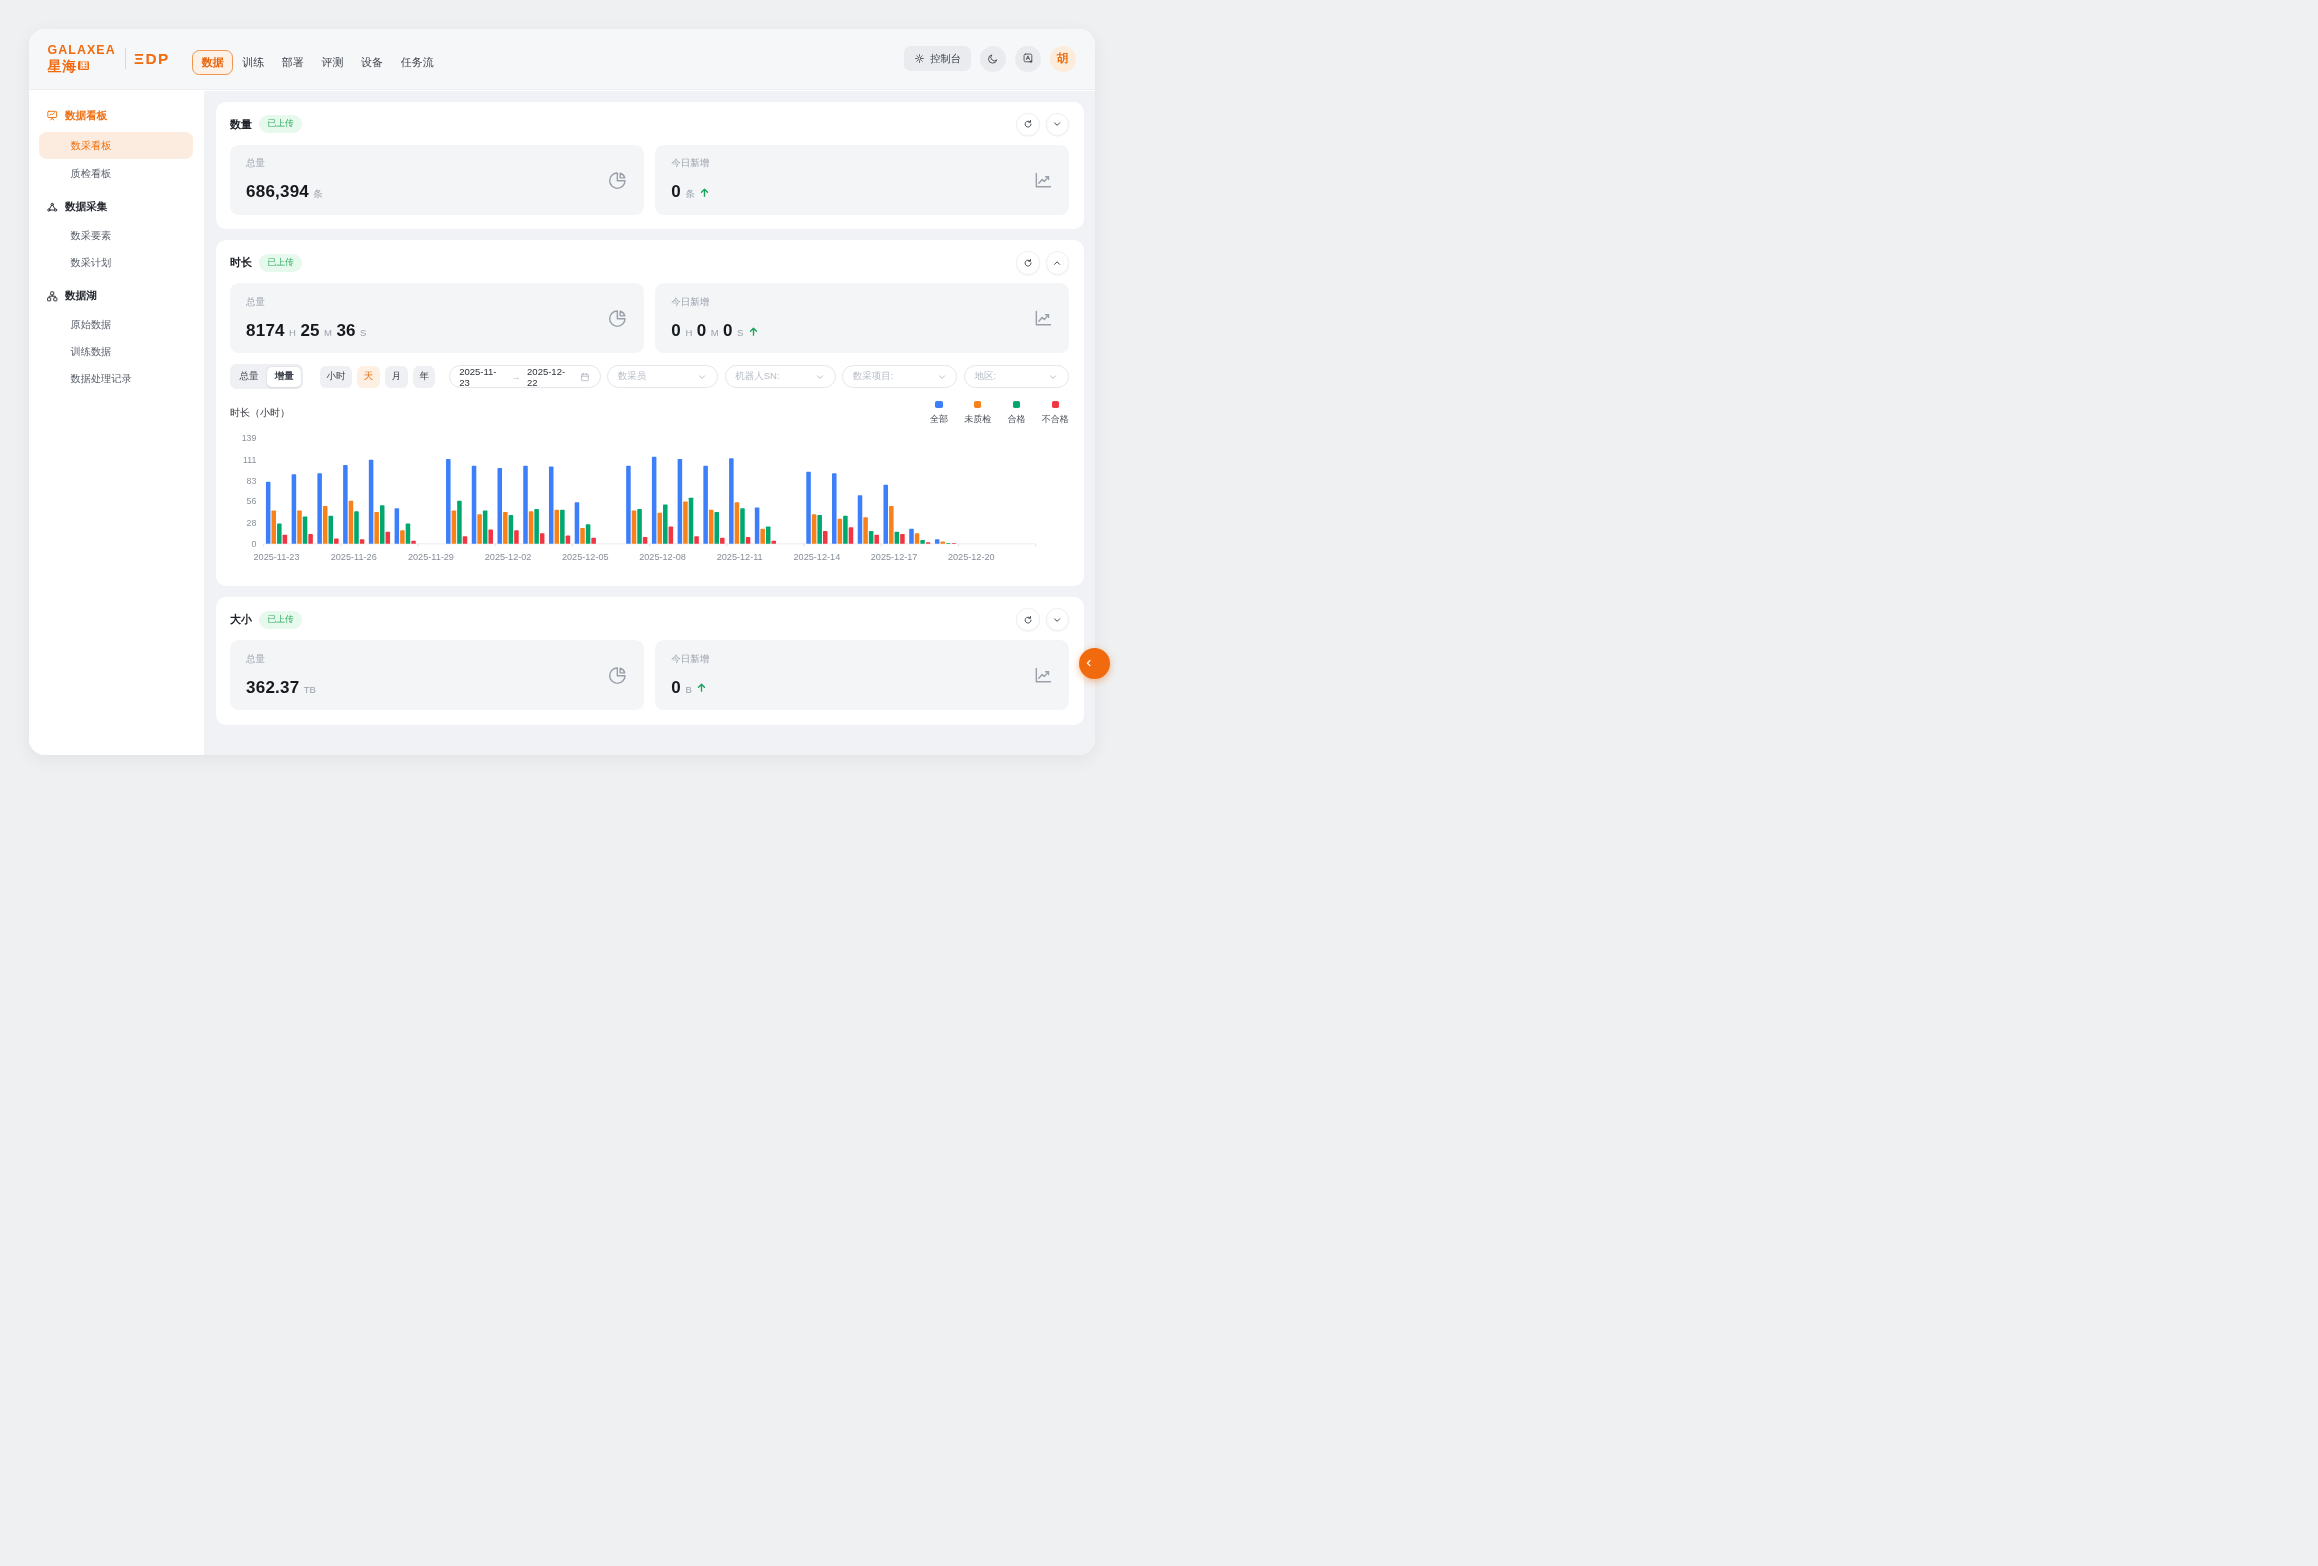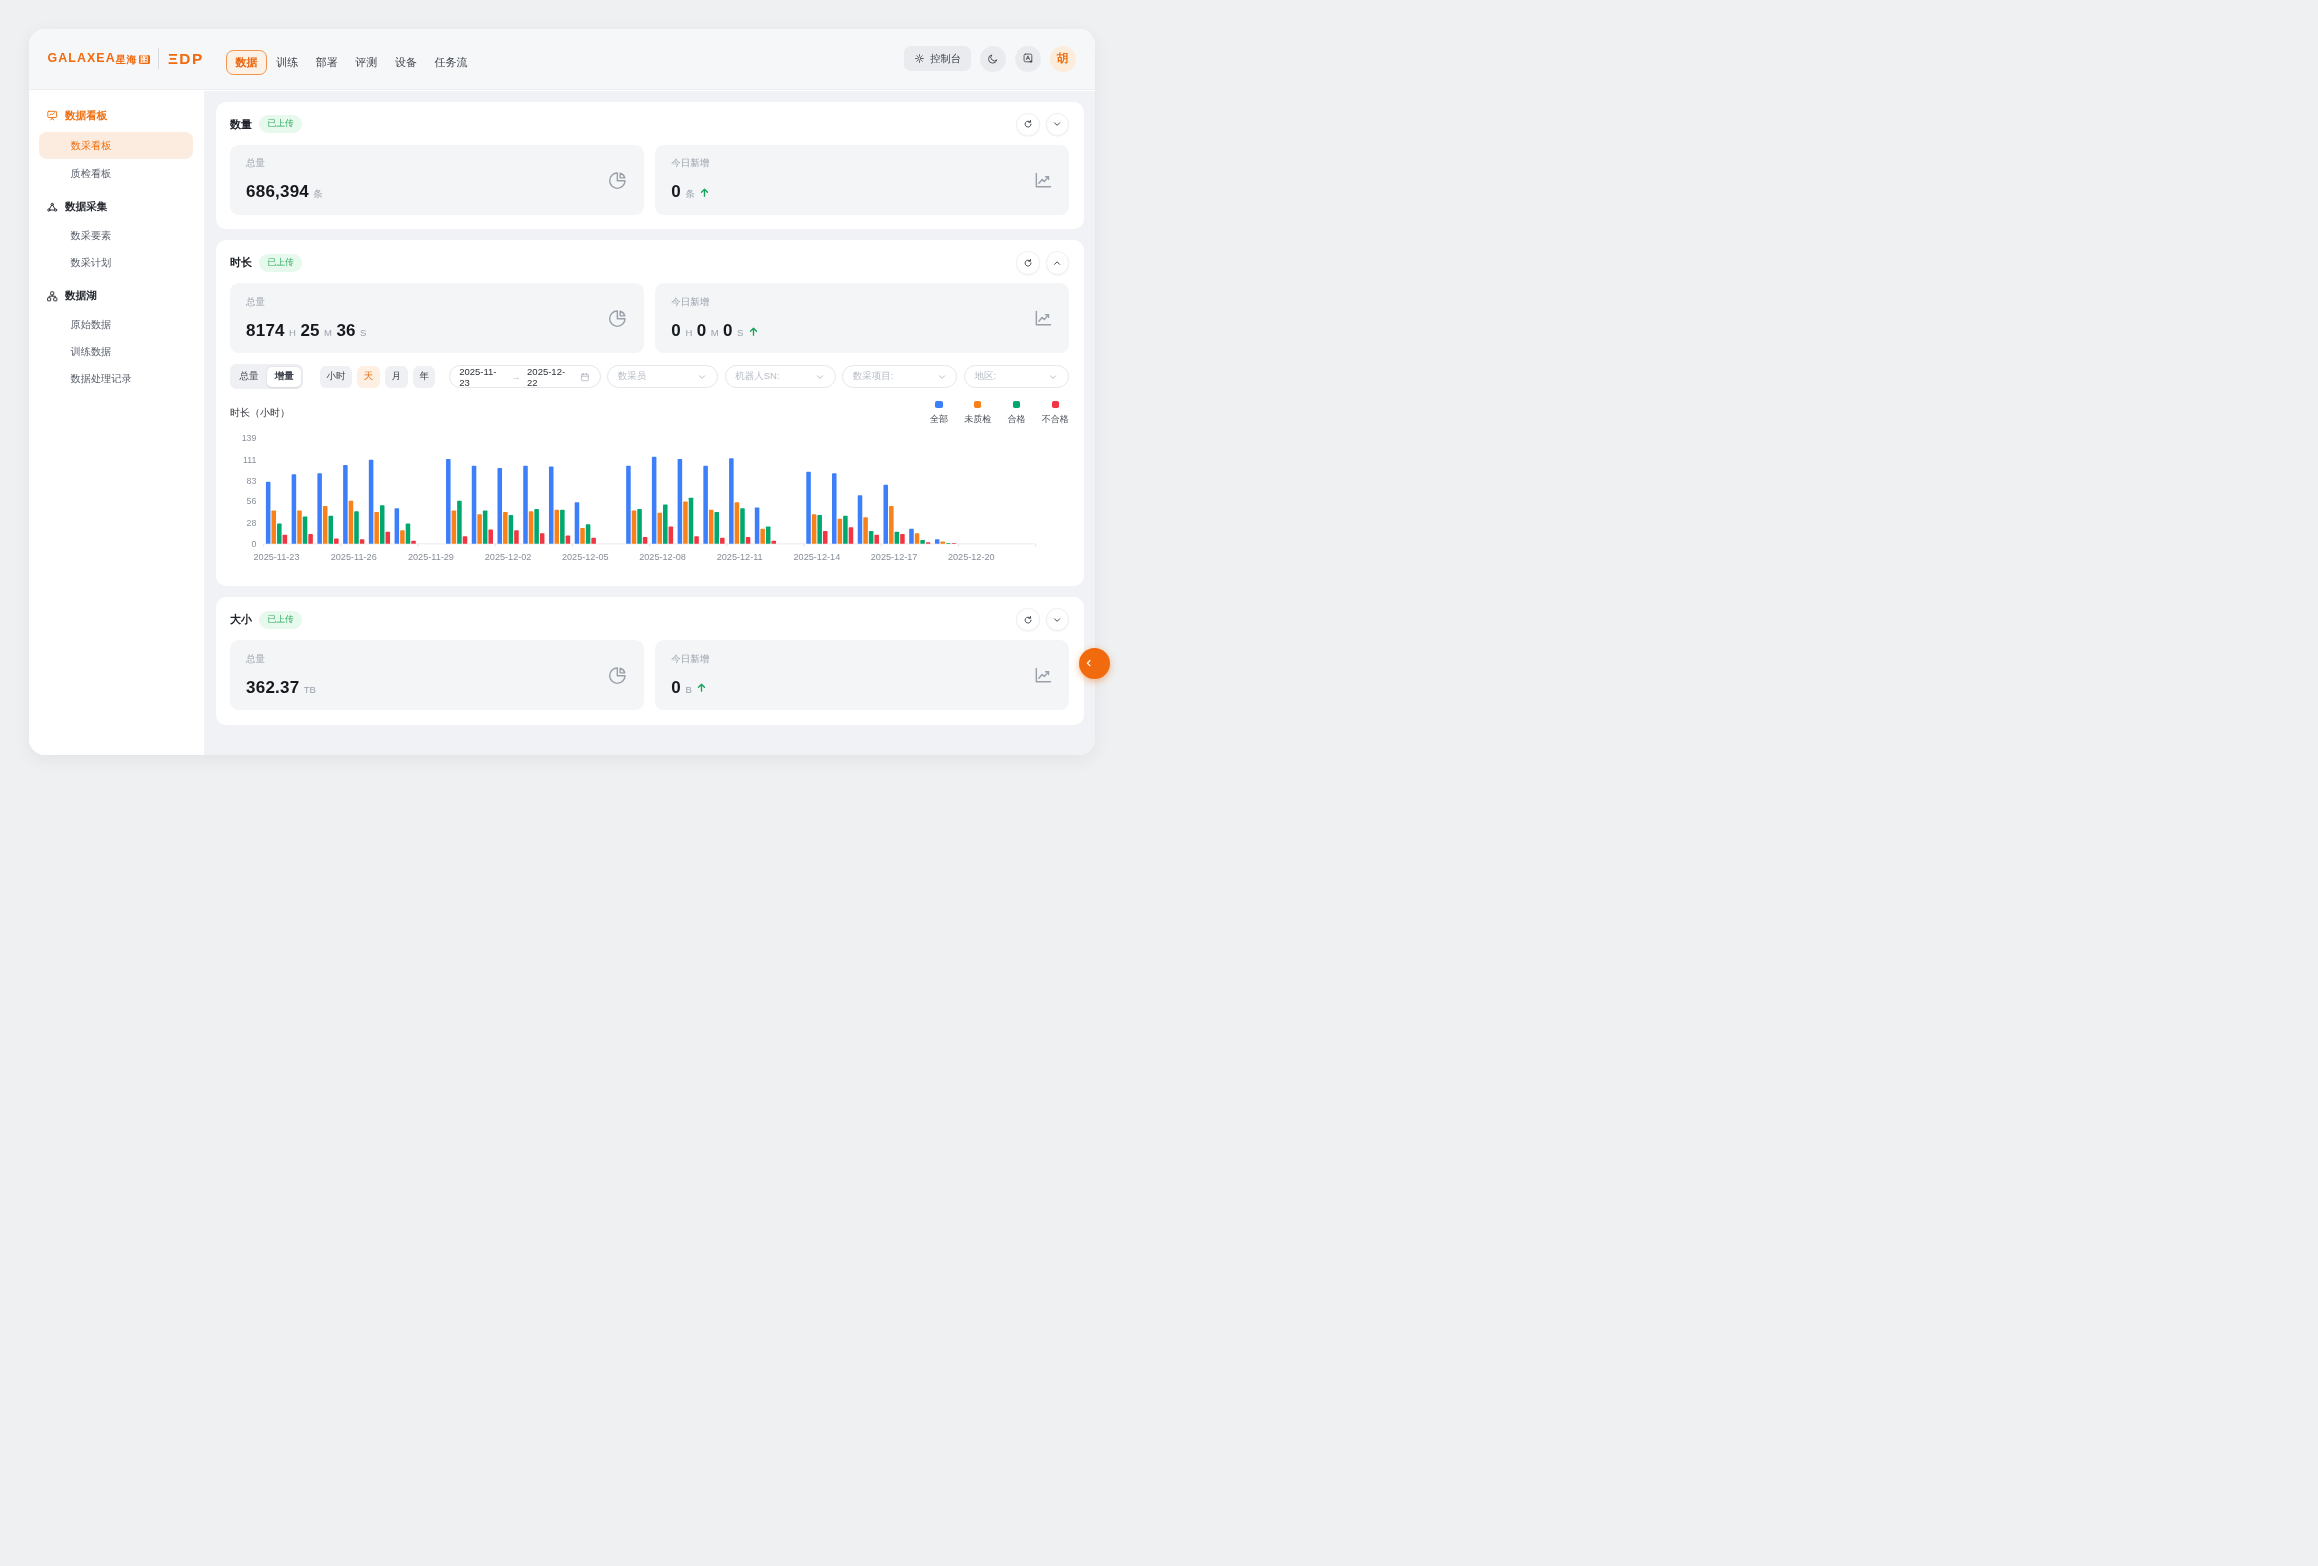--- a/index.html
+++ b/index.html
@@ -17,24 +17,24 @@
     box-shadow:0 4.4px 17.6px rgba(30,34,40,.06);
   }
   
   .hdr{
     position:absolute; left:0; top:0; right:0; height:61px;
     background:#f6f7f9; border-bottom:0.7px solid #ebedf0;
     border-radius:16px 16px 0 0;
     display:flex; align-items:center; padding:0 19px;
   }
   .logo{ display:flex; align-items:center; gap:8.8px; }
-  .brand-col{ display:flex; flex-direction:row; line-height:1; }
+  .brand-col{ display:flex; flex-direction:column; line-height:1; }
   .brand-en{ font-size:12.4px; font-weight:800; letter-spacing:1.1px; color:#f26a0e; }
   .brand-cn{ display:flex; align-items:center; gap:1.5px; margin-top:2.2px; }
-  .brand-cn-txt{ font-size:10px; font-weight:700; color:#f26a0e; letter-spacing:0.7px; }
+  .brand-cn-txt{ font-size:14px; font-weight:700; color:#f26a0e; letter-spacing:0.7px; }
   .brand-cn-box{ font-size:8px; font-weight:700; color:#fff; background:#f26a0e; border-radius:1.5px; padding:0.7px 1.5px; }
   .logo-divider{ width:0.7px; height:20.5px; background:#d8dadf; }
   .brand-suffix{ font-size:15.4px; font-weight:800; color:#f26a0e; letter-spacing:1.5px; }
   .nav{ display:flex; align-items:center; gap:0; margin-left:22px;margin-top:8px; }
   .nav-item{ font-size:11px; color:#41464e; padding:4.4px 8.8px; cursor:pointer; white-space:nowrap; }
   .nav-item.active{
     color:#e8650f; background:#fcf1e7; border:1.1px solid #f0944f; border-radius:7.3px;
     font-weight:600; padding:3.7px 8.8px;
   }
   .hdr-right{ margin-left:auto; display:flex; align-items:center; gap:8.8px; }

